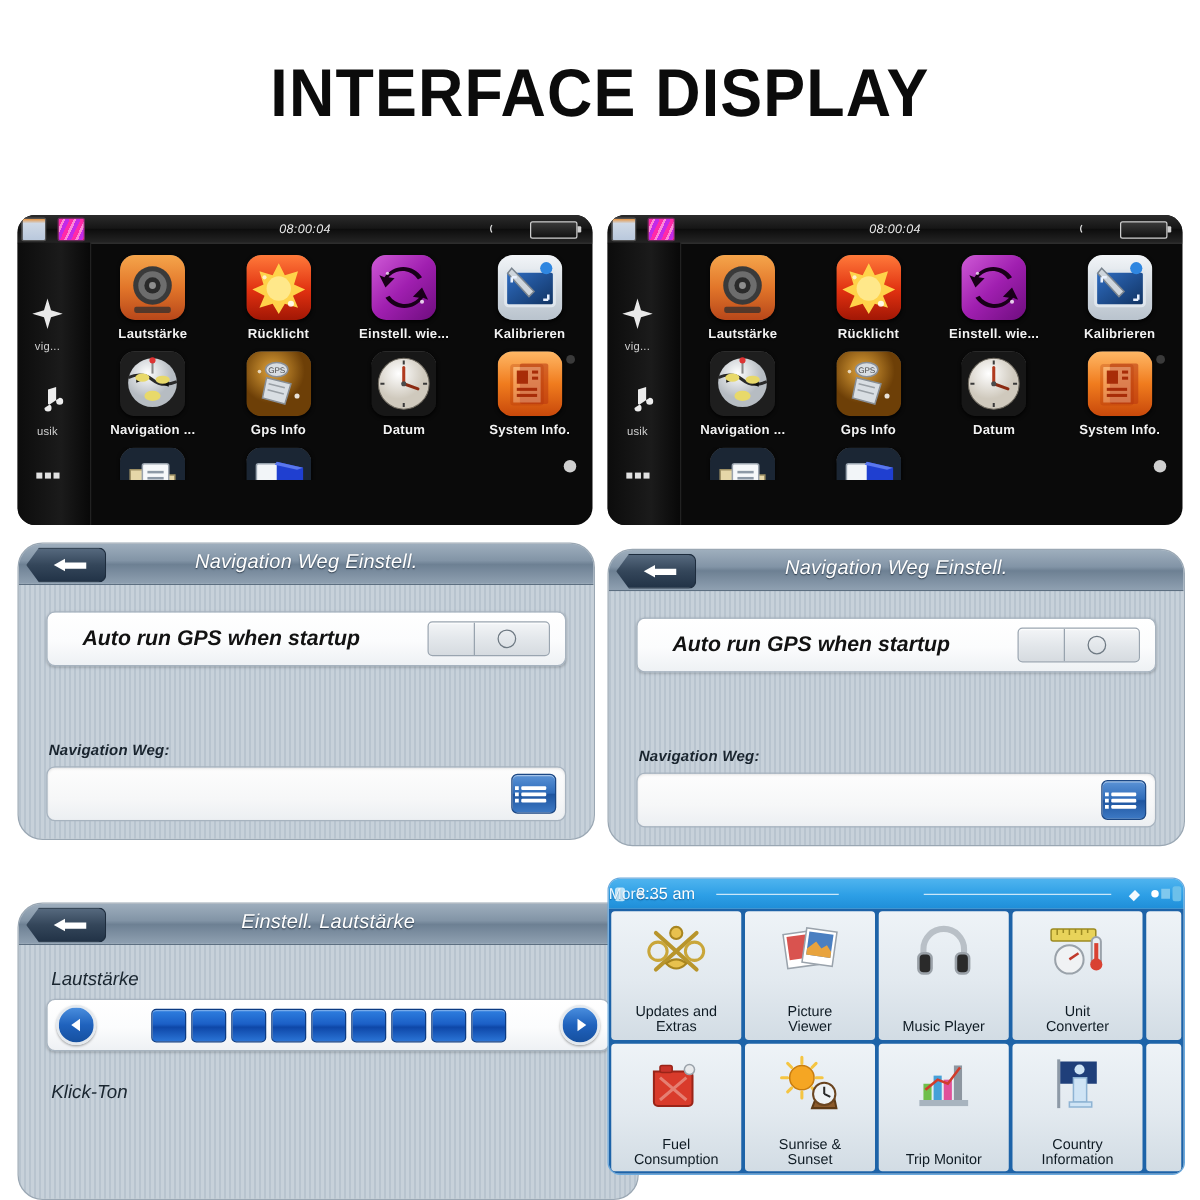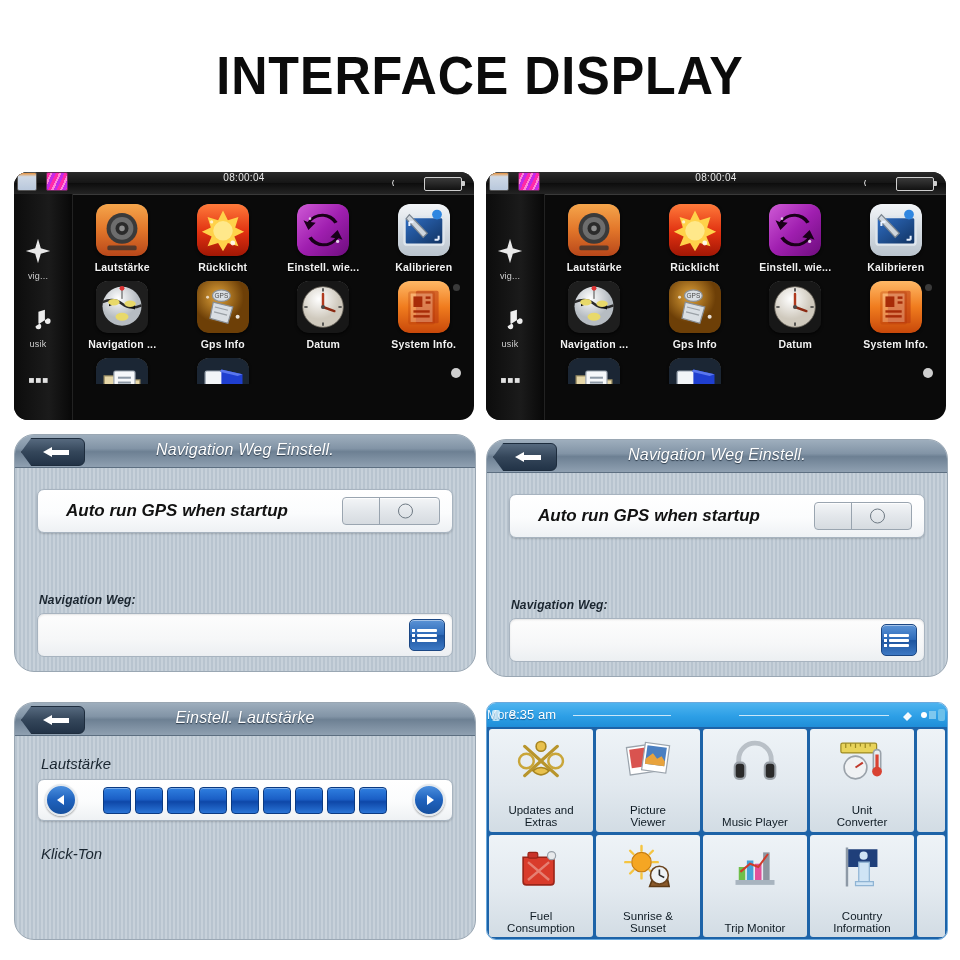--- a/index.html
+++ b/index.html
@@ -30,21 +30,21 @@
 
   
   .device{
     background:#0a0a0a;
     border-radius:14px;
   }
   .dev-statusbar{
     position:absolute;left:0;top:0;right:0;height:22px;
     background:linear-gradient(180deg,#2b2b2b 0%,#161616 48%,#0d0d0d 52%,#242424 100%);
     border-bottom:1px solid #3a3a3a;
-    display:flex;align-items:flex-start;
+    display:flex;align-items:center;font-style:italic;
   }
   .sb-ico1{
     width:18px;height:17px;margin-left:3px;border-radius:2px;
     background:linear-gradient(180deg,#e8923b 0%,#cfd9e6 22%,#b9c8dc 100%);
     border:1px solid #555;
     flex:0 0 auto;
   }
   .sb-ico2{
     width:20px;height:17px;margin-left:9px;border-radius:2px;flex:0 0 auto;
     background:
@@ -726,21 +726,21 @@
       <div class="text-field" style="left:22px;right:22px;top:146px;height:42px;">
         <div class="list-btn">
           <i style="top:9px;"></i>
           <i style="top:14px;"></i>
           <i style="top:19px;"></i>
         </div>
       </div>
     </div>
   </div>
 
-<div class="panel sp" id="volL" style="left:14px;top:702px;width:460px;height:236px;">
+<div class="panel sp" id="volL" style="left:14px;top:722px;width:460px;height:236px;padding-left:35px;">
     <div class="sp-header">
       <div class="sp-back">
         <div class="arw"></div>
       </div>
       <div class="sp-title">Einstell. Lautstärke</div>
     </div>
     <div class="sp-body">
       <div class="sec-label" style="left:26px;top:20px;">Lautstärke</div>
       <div class="row-card" style="left:22px;right:22px;top:44px;height:40px;">
         <div class="circ-btn left" style="left:7px;">

